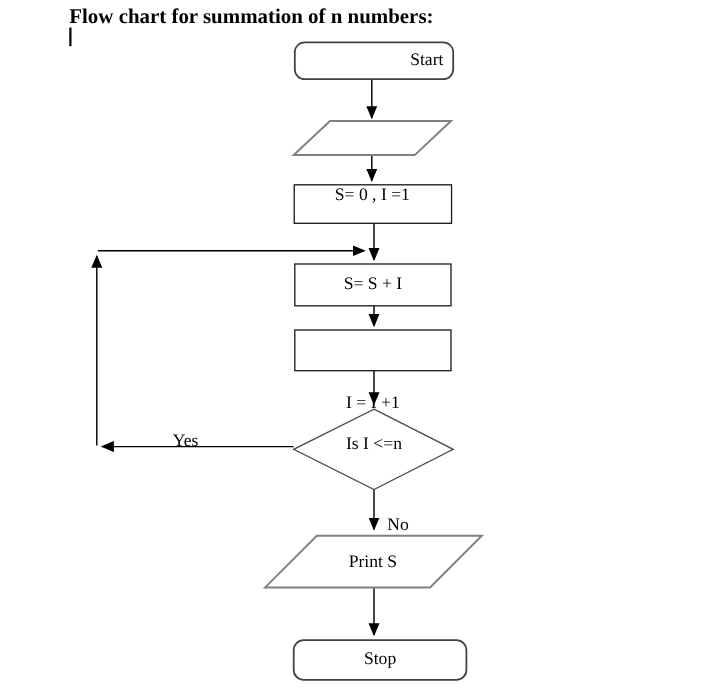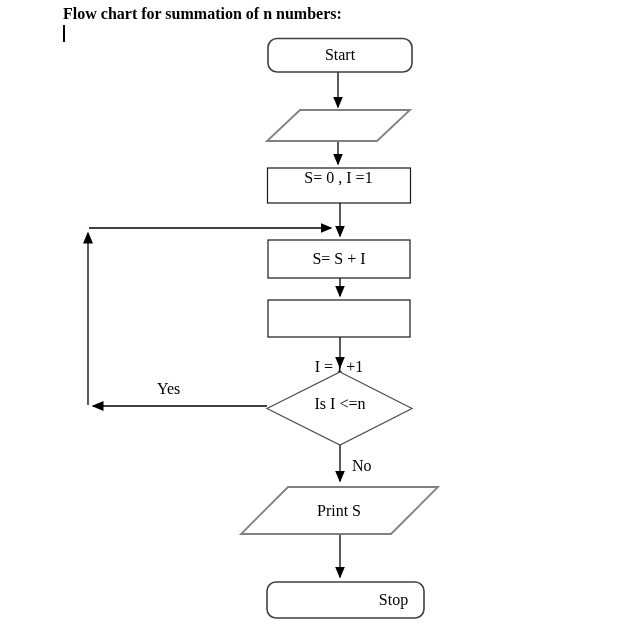--- a/index.html
+++ b/index.html
@@ -8,21 +8,21 @@
     width: 638px;
     height: 627px;
     background: #ffffff;
     font-family: "Liberation Serif", "DejaVu Serif", serif;
     overflow: hidden;
   }
   .doc-title {
     position: absolute;
     left: 63px;
     top: 5px;
-    font-size: 16px;
+    font-size: 19px;
     font-weight: bold;
     color: #000000;
     white-space: nowrap;
   }
   .text-cursor {
     position: absolute;
     left: 63px;
     top: 25px;
     width: 2px;
     height: 17px;
@@ -38,20 +38,21 @@
     display: flex;
     align-items: center;
     justify-content: center;
     font-size: 16px;
     color: #000000;
     white-space: nowrap;
     pointer-events: none;
   }
   .lbl.free {
     display: block;
+    margin-top: 12px;
   }
 </style>
 </head>
 <body>
 
 <div class="canvas">
 
   <div class="doc-title">Flow chart for summation of n numbers:</div>
   <div class="text-cursor"></div>
 
@@ -77,24 +78,24 @@
     <rect x="268" y="38.5" width="144" height="33.5" rx="9" ry="9" fill="#ffffff" stroke="#404040" stroke-width="1.6"></rect>
     <polygon points="300,110 410,110 377,141 267,141" fill="#ffffff" stroke="#808080" stroke-width="1.8"></polygon>
     <rect x="267.5" y="168" width="143" height="35" fill="#ffffff" stroke="#1a1a1a" stroke-width="1.2"></rect>
     <rect x="268" y="240" width="142" height="38" fill="#ffffff" stroke="#1a1a1a" stroke-width="1.2"></rect>
     <rect x="268" y="300" width="142" height="37" fill="#ffffff" stroke="#1a1a1a" stroke-width="1.2"></rect>
     <polygon points="340,372 412,408.5 340,445 267,408.5" fill="#ffffff" stroke="#4d4d4d" stroke-width="1.2"></polygon>
     <polygon points="288,487 438,487 391,534 241,534" fill="#ffffff" stroke="#808080" stroke-width="1.8"></polygon>
     <rect x="267" y="582" width="157" height="36" rx="9" ry="9" fill="#ffffff" stroke="#404040" stroke-width="1.6"></rect>
   </svg>
 
-  <div class="lbl" style="left:268px; top:38px;  width:144px; height:34px;">Start</div>
+  <div class="lbl" style="left:268px; top:38px;  width:144px; height:34px;padding-left:48px;">Start</div>
   <div class="lbl" style="left:267px; top:168px; width:143px; height:20px;">S= 0 , I =1</div>
   <div class="lbl" style="left:268px; top:240px; width:142px; height:38px;border-radius:13px;">S= S + I</div>
   <div class="lbl" style="left:268px; top:300px; width:142px; height:37px;margin-top:48px;">I = I +1</div>
   <div class="lbl" style="left:267px; top:378px; width:146px; height:52px;">Is I &lt;=n</div>
   <div class="lbl" style="left:264px; top:487px; width:150px; height:47px;">Print S</div>
-  <div class="lbl" style="left:267px; top:582px; width:157px; height:36px;padding-left:48px;">Stop</div>
+  <div class="lbl" style="left:267px; top:582px; width:157px; height:36px;">Stop</div>
 
   <div class="lbl free" style="left:157px; top:380px;">Yes</div>
   <div class="lbl free" style="left:352px; top:457px;">No</div>
 
 </div>
 
 </body></html>

